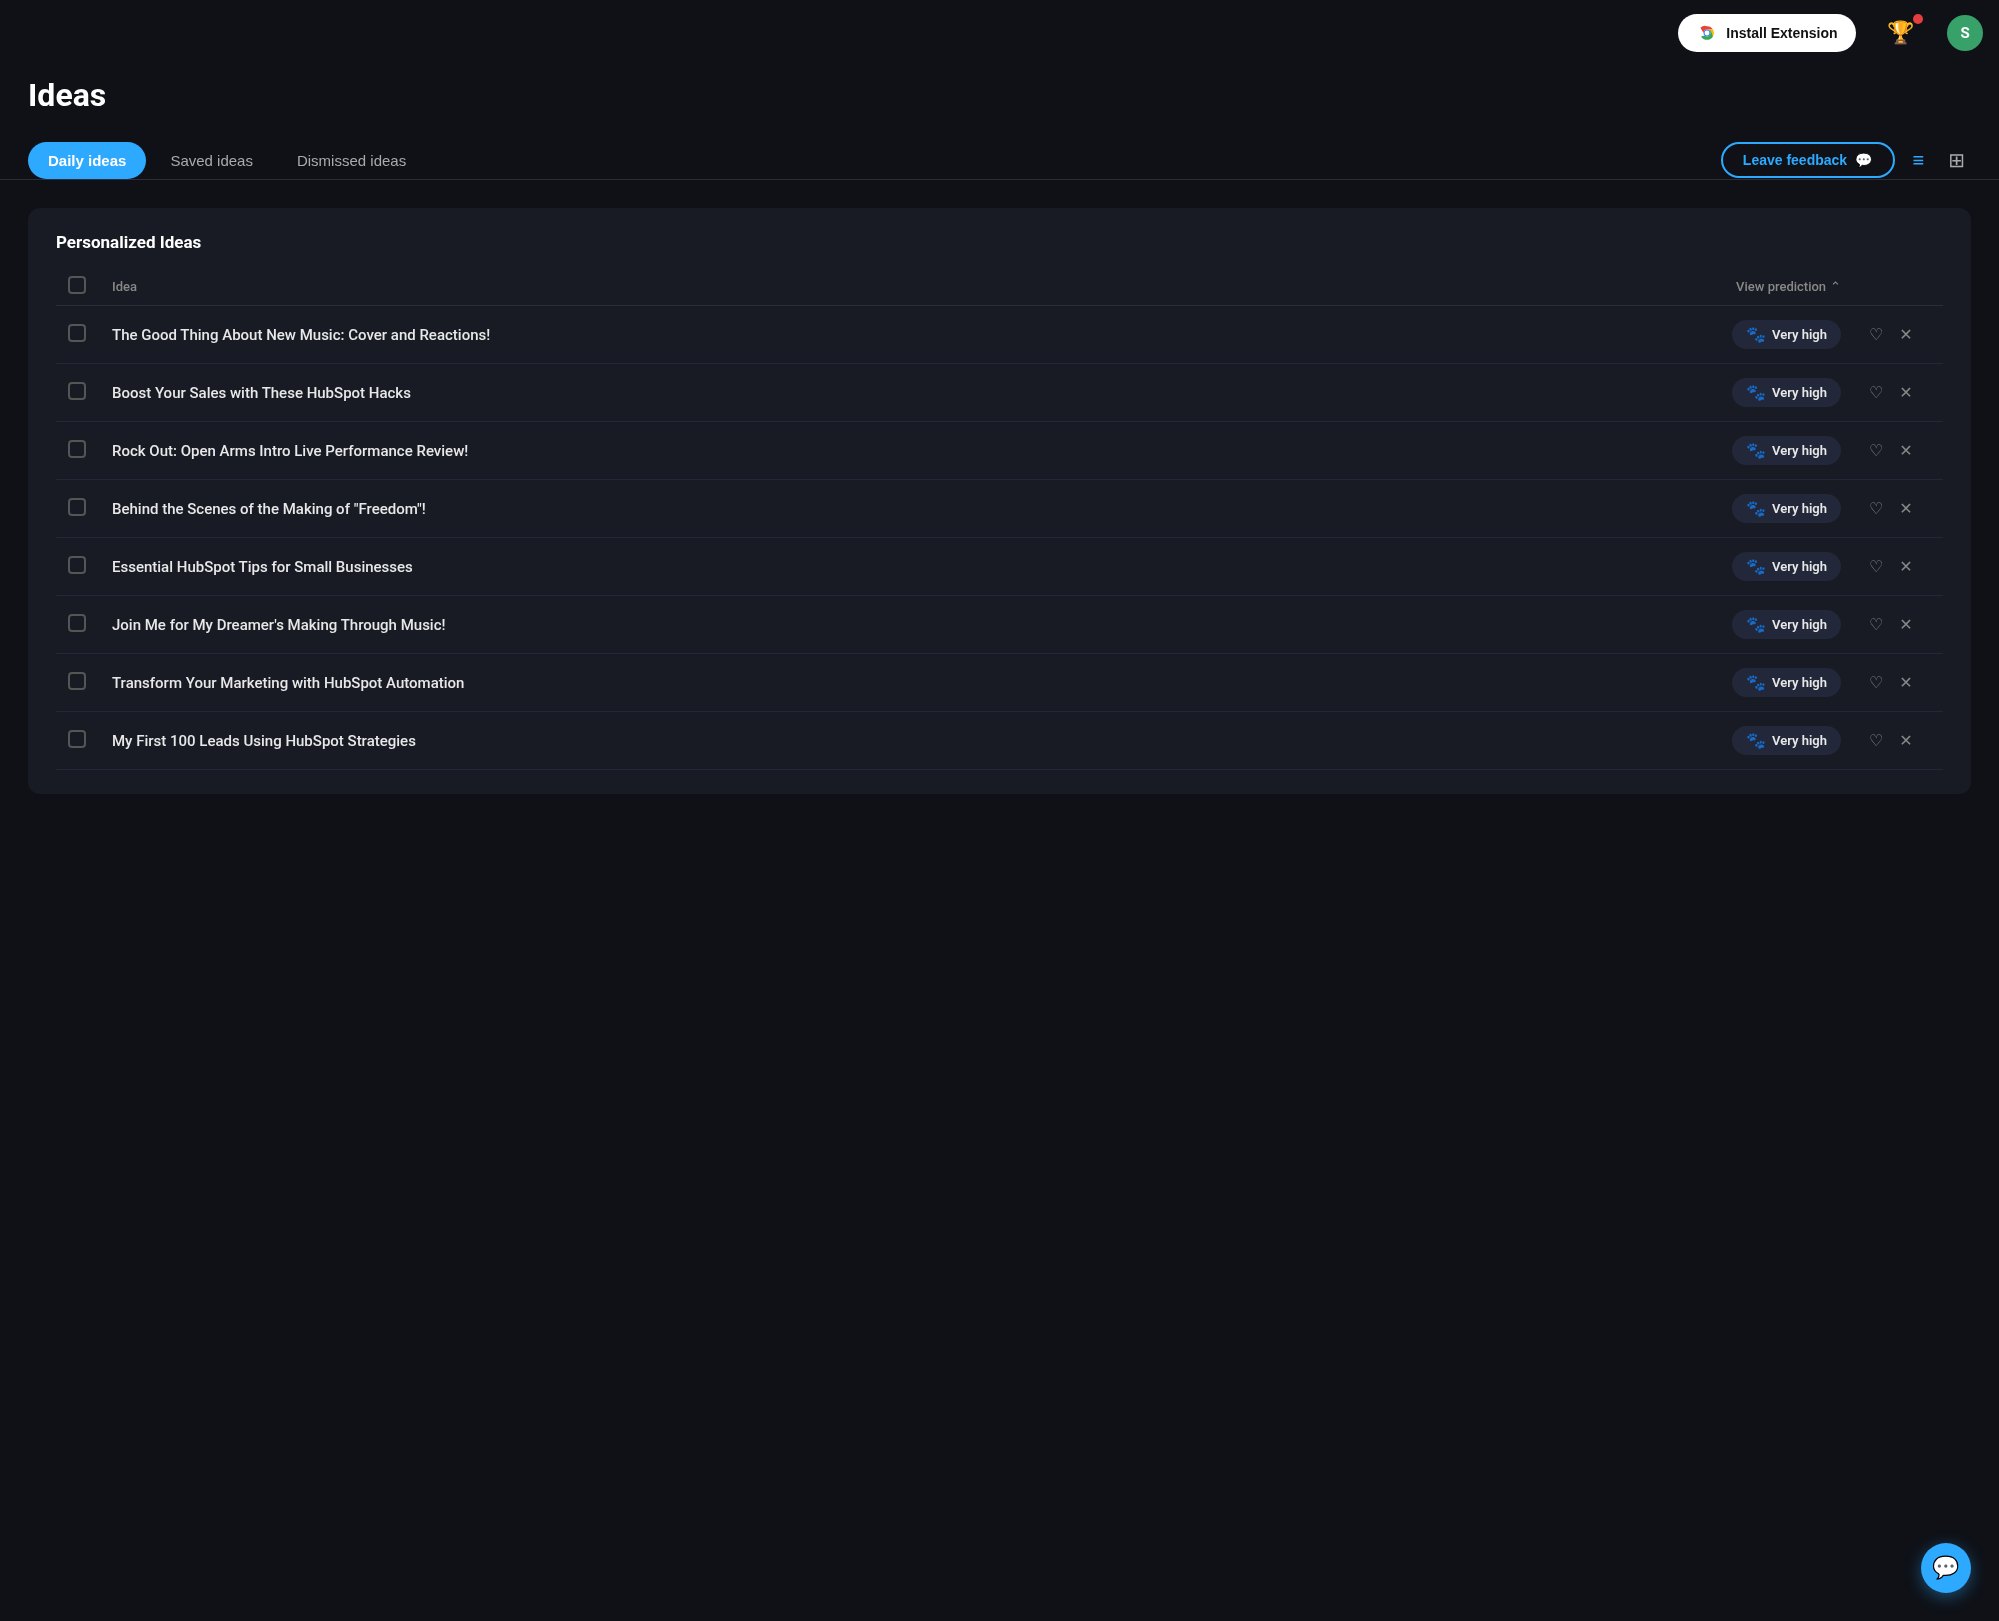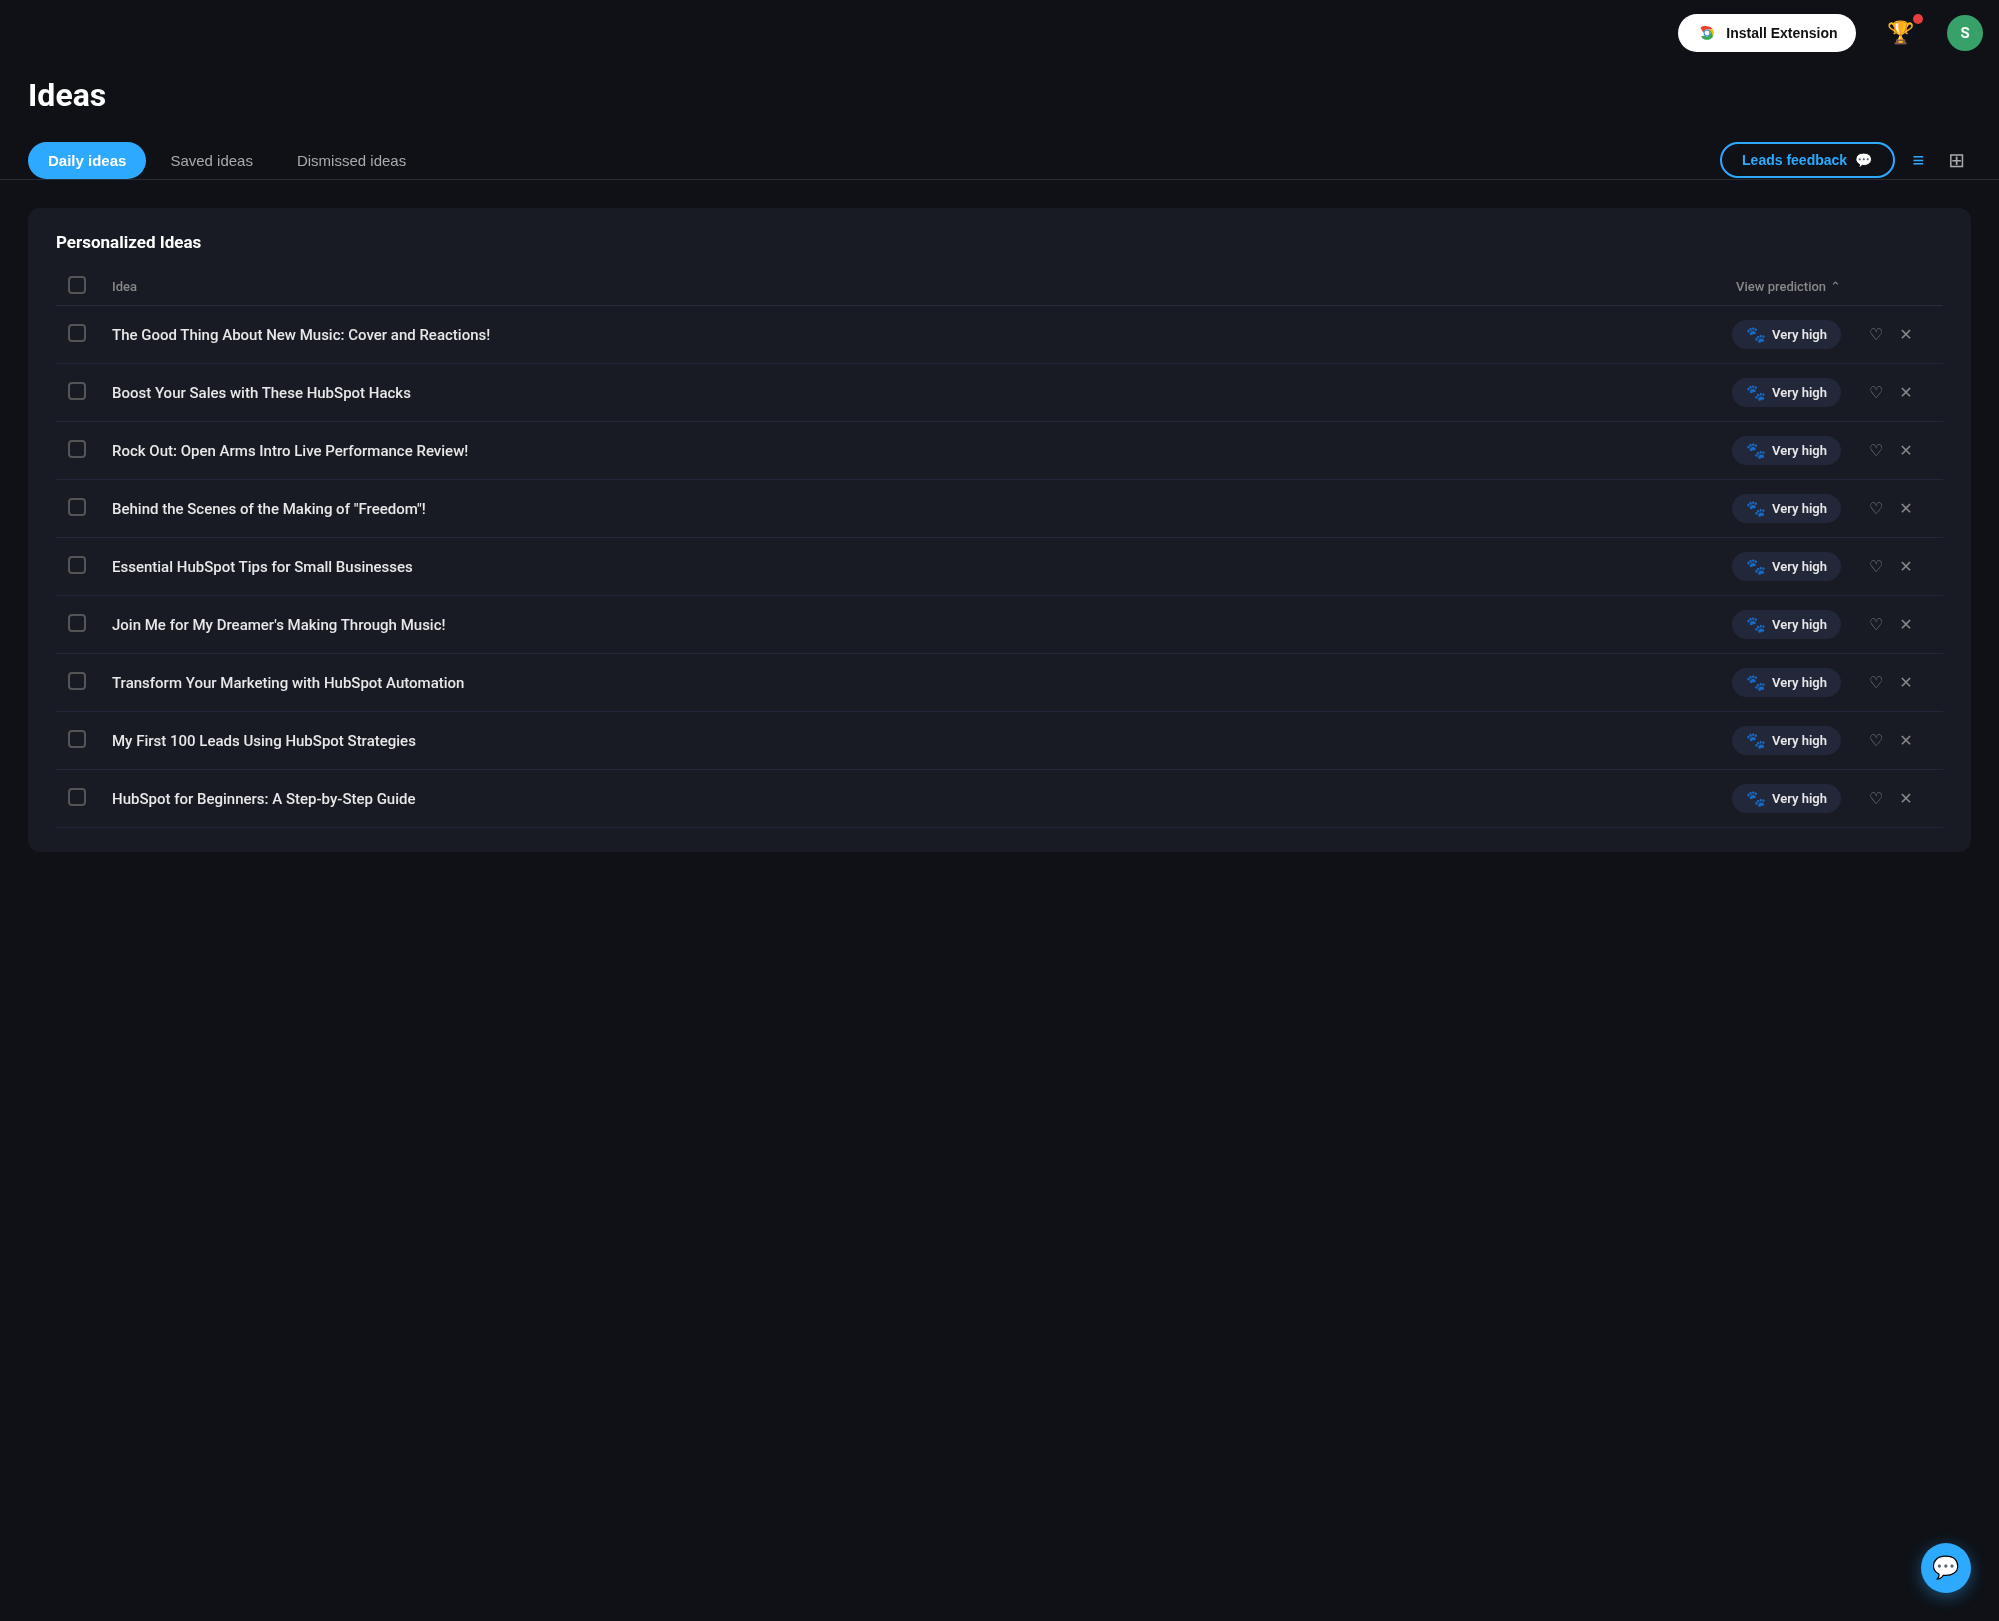--- a/index.html
+++ b/index.html
@@ -309,21 +309,21 @@
 <div class="page-title">Ideas</div>
 
 <div class="tab-bar">
   <div class="tabs-left">
     <button class="tab active">Daily ideas</button>
     <button class="tab">Saved ideas</button>
     <button class="tab">Dismissed ideas</button>
   </div>
   <div class="tabs-right">
     <button class="leave-feedback-btn">
-      <span>Leads feedback</span>
+      <span>Leave feedback</span>
       <span>💬</span>
     </button>
     <button class="view-toggle-btn active">
       <span>≡</span>
     </button>
     <button class="view-toggle-btn">
       <span>⊞</span>
     </button>
   </div>
 </div>
@@ -536,44 +536,20 @@
       <div class="actions-cell">
         <button class="action-btn" title="Save">
           <span>♡</span>
         </button>
         <button class="action-btn" title="Dismiss">
           <span>✕</span>
         </button>
       </div>
     </td>
   </tr>
-          <tr>
-    <td class="col-check">
-      <span class="checkbox" style="display:inline-block;"></span>
-    </td>
-    <td>
-      <span class="idea-title">HubSpot for Beginners: A Step-by-Step Guide</span>
-    </td>
-    <td class="col-prediction" style="text-align:right;">
-      <span class="prediction-badge">
-        <span class="prediction-icon">🐾</span>
-        <span>Very high</span>
-      </span>
-    </td>
-    <td class="col-actions">
-      <div class="actions-cell">
-        <button class="action-btn" title="Save">
-          <span>♡</span>
-        </button>
-        <button class="action-btn" title="Dismiss">
-          <span>✕</span>
-        </button>
-      </div>
-    </td>
-  </tr>
         </tbody>
     </table>
   </div>
 </div>
 
 <button class="chat-fab">
   <span>💬</span>
 </button>
 
 </body></html>

